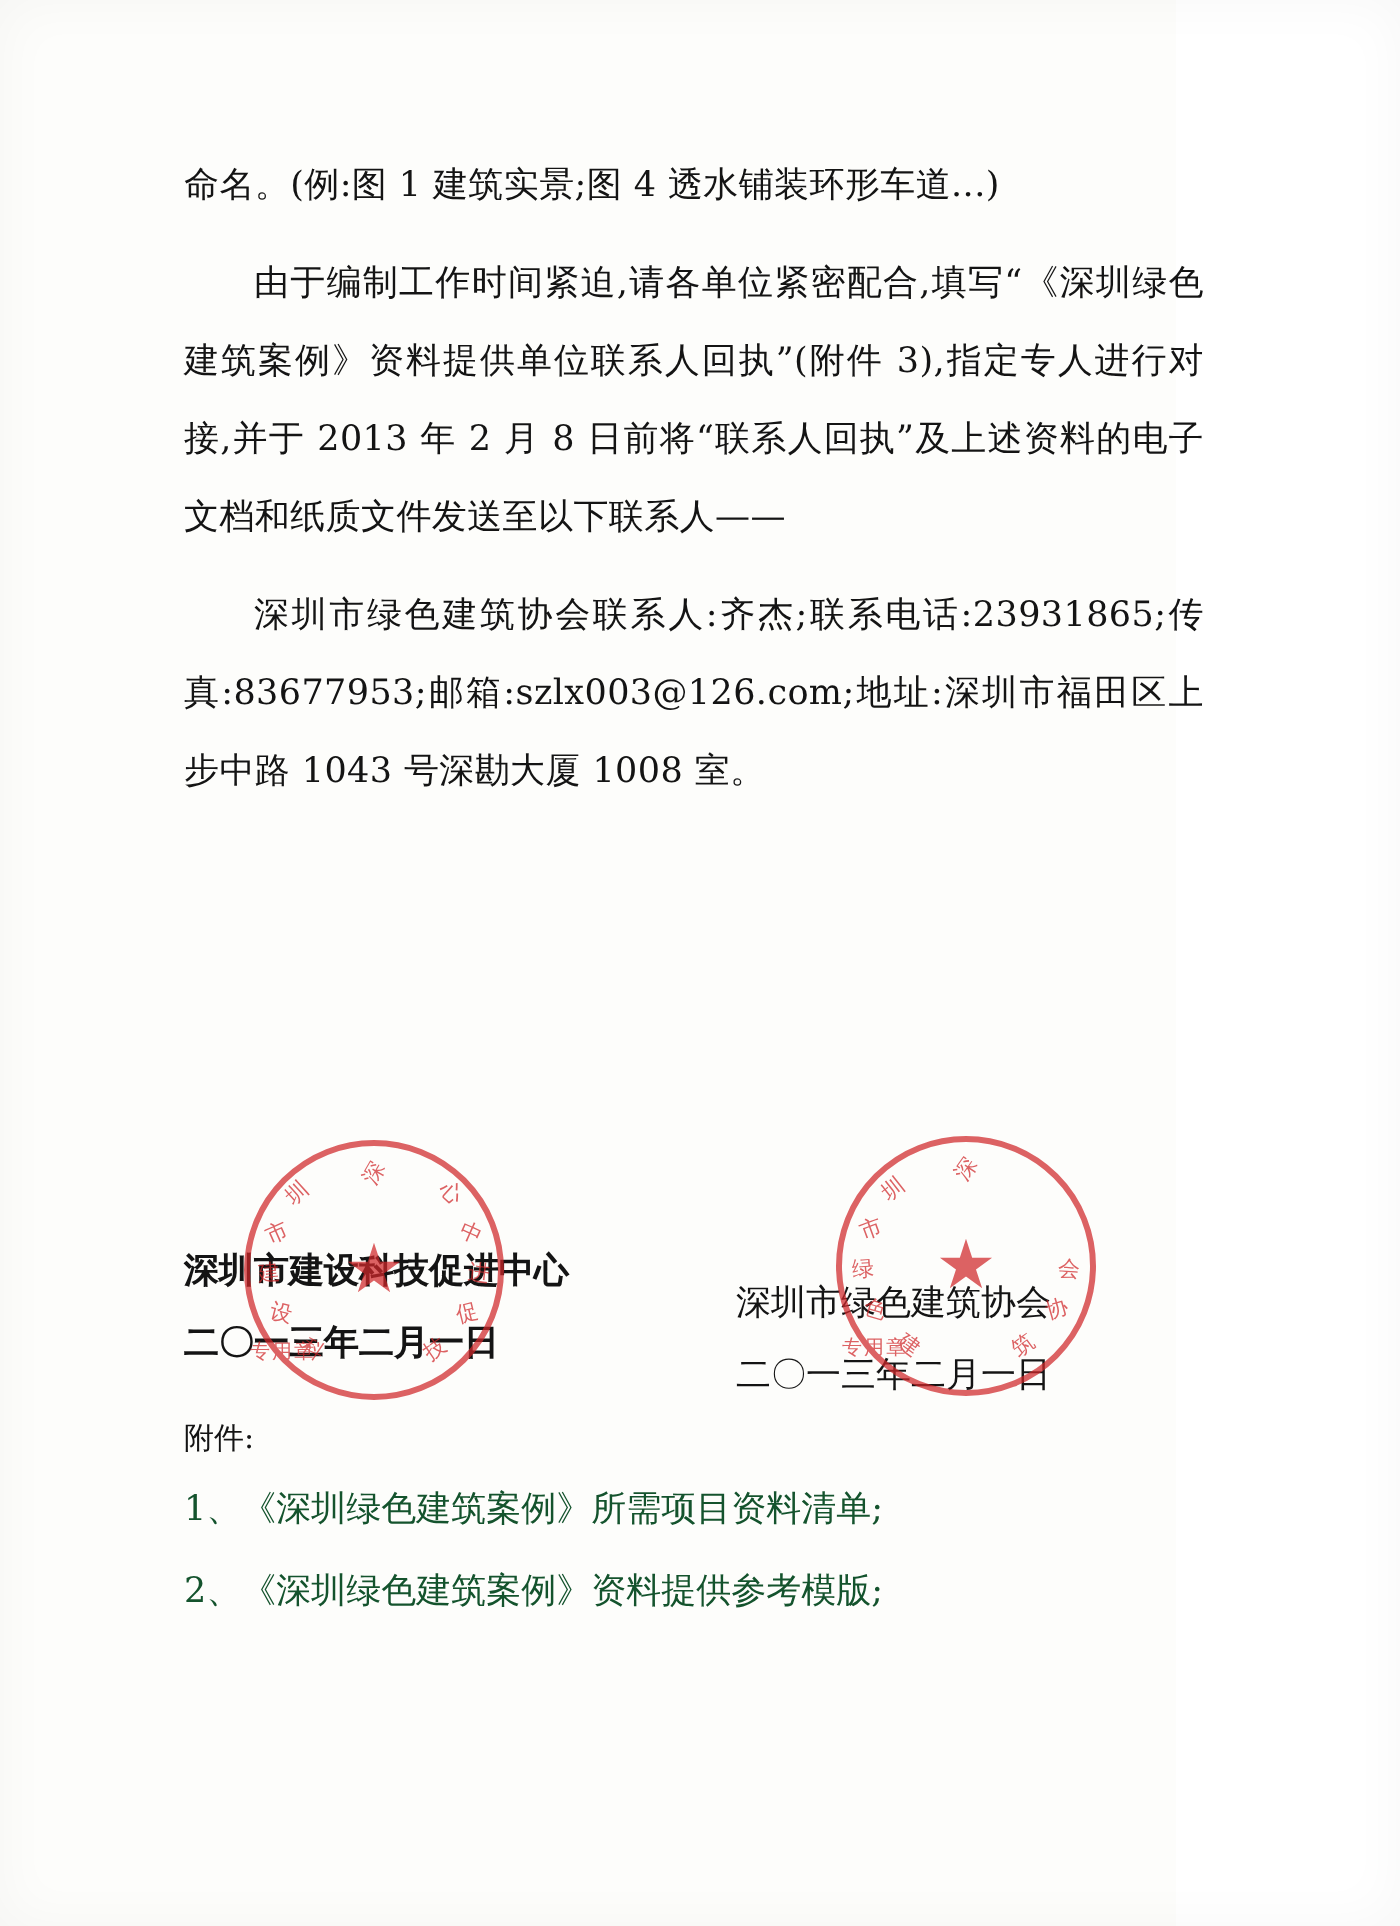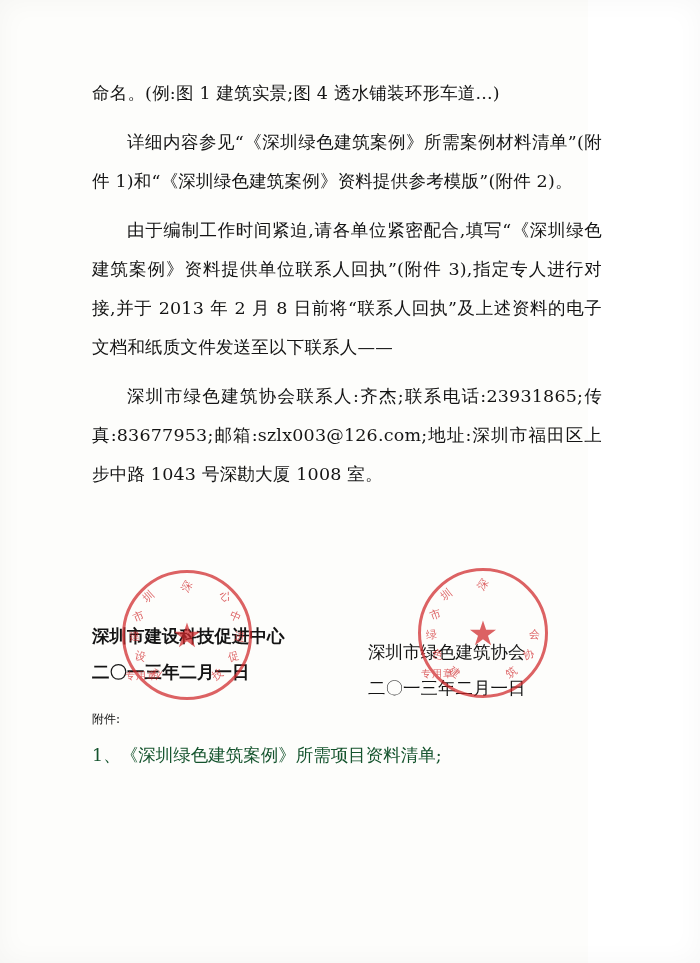--- a/index.html
+++ b/index.html
@@ -55,21 +55,21 @@
     color: #141414;
     white-space: nowrap;
   }
   .sign-left { left: 0px; top: 0px; font-weight: bold; }
   .sign-right { left: 276px; top: 16px; }
 
   .attach-head {
     position: absolute;
     left: 92px;
     top: 702px;
-    font-size: 12px;
+    font-size: 15px;
     line-height: 34px;
     color: #141414;
   }
   .attach-list {
     position: absolute;
     left: 92px;
     top: 735px;
     width: 520px;
   }
   .attach-item {
@@ -142,40 +142,40 @@
     pointer-events: none;
   }
 </style>
 </head>
 <body>
 
 <div class="page">
 
   <div class="content">
     <p class="para">命名。(例:图 1 建筑实景;图 4 透水铺装环形车道...)</p>
-    <p class="para indent gap-s">详细内容参见“《深圳绿色建筑案例》所需案例材料清单”(附件 1)和“《深圳绿色建筑案例》资料提供参考模版”(附件 2)。</p>
     <p class="para indent gap-s">由于编制工作时间紧迫,请各单位紧密配合,填写“《深圳绿色建筑案例》资料提供单位联系人回执”(附件 3),指定专人进行对接,并于 2013 年 2 月 8 日前将“联系人回执”及上述资料的电子文档和纸质文件发送至以下联系人——</p>
     <p class="para indent gap-s">深圳市绿色建筑协会联系人:齐杰;联系电话:23931865;传真:83677953;邮箱:szlx003@126.com;地址:深圳市福田区上步中路 1043 号深勘大厦 1008 室。</p>
   </div>
 
   <div class="sign-block">
     <div class="sign-col sign-left">
       <div>深圳市建设科技促进中心</div>
       <div>二〇一三年二月一日</div>
     </div>
     <div class="sign-col sign-right">
       <div>深圳市绿色建筑协会</div>
       <div>二〇一三年二月一日</div>
     </div>
   </div>
 
   <div class="attach-head">附件:</div>
 
   <div class="attach-list">
     <div class="attach-item">1、《深圳绿色建筑案例》所需项目资料清单;</div>
+    <div class="attach-item">2、《深圳绿色建筑案例》资料提供参考模版;</div>
   </div>
 
   <div class="seal seal-1">
     <div class="seal-text">
       <span style="left:50%;top:6px;transform:translateX(-50%) rotate(-60deg);">深</span>
       <span style="left:18px;top:16px;transform:rotate(-42deg);">圳</span>
       <span style="left:8px;top:36px;transform:rotate(-24deg);">市</span>
       <span style="left:4px;top:56px;transform:rotate(-6deg);">建</span>
       <span style="left:10px;top:76px;transform:rotate(14deg);">设</span>
       <span style="left:26px;top:94px;transform:rotate(34deg);">科</span>

